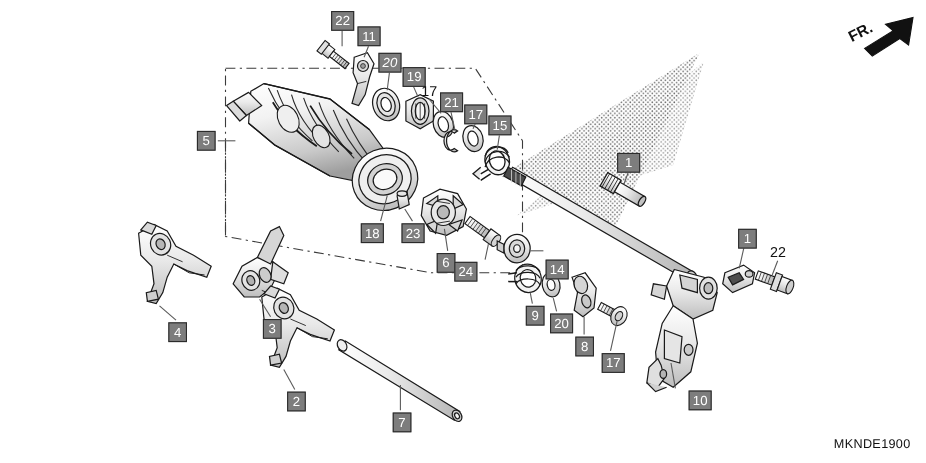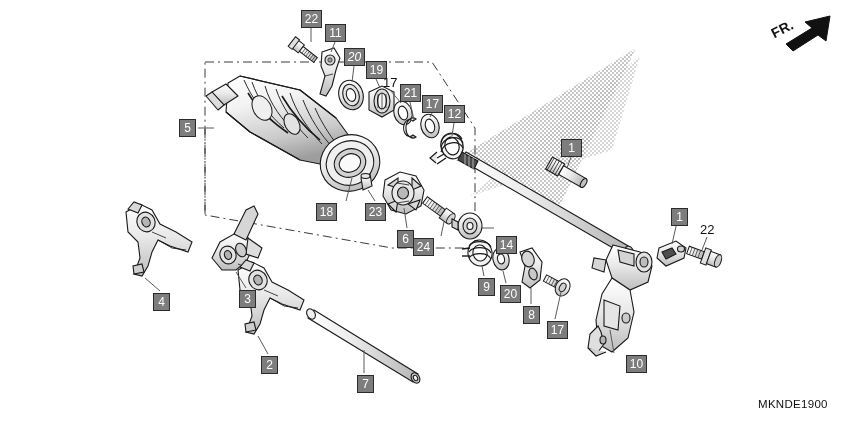--- a/index.html
+++ b/index.html
@@ -403,24 +403,24 @@
 
   <div id="partcode">MKNDE1900</div>
 
   <div id="callout-layer">
       <div class="callout w2" style="left: 301px; top: 10px;">22</div>
       <div class="callout w2" style="left: 325px; top: 24px; text-align: center;">11</div>
       <div class="callout w2" style="left: 344px; top: 48px; font-style: italic;">20</div>
       <div class="callout w2" style="left: 366px; top: 61px;">19</div>
       <div class="callout w2" style="left: 400px; top: 84px;">21</div>
       <div class="callout w2" style="left: 422px; top: 95px;">17</div>
-      <div class="callout w2" style="left: 444px; top: 105px;">12</div>
+      <div class="callout w2" style="left: 444px; top: 105px;">15</div>
       <div class="callout w1" style="left: 179px; top: 119px;">5</div>
       <div class="callout w2" style="left: 561px; top: 139px;">1</div>
-      <div class="callout w2" style="left: 316px; top: 203px;">18</div>
+      <div class="callout w2" style="left: 328px; top: 203px;">18</div>
       <div class="callout w2" style="left: 365px; top: 203px;">23</div>
       <div class="callout w1" style="left: 397px; top: 230px;">6</div>
       <div class="callout w2" style="left: 413px; top: 238px;">24</div>
       <div class="callout w2" style="left: 496px; top: 236px;">14</div>
       <div class="callout w1" style="left: 478px; top: 278px;">9</div>
       <div class="callout w2" style="left: 500px; top: 285px;">20</div>
       <div class="callout w1" style="left: 523px; top: 306px;">8</div>
       <div class="callout w2" style="left: 547px; top: 321px;">17</div>
       <div class="callout w1" style="left: 671px; top: 208px;">1</div>
       <div class="callout w2" style="left: 606px; top: 355px; margin-left: 20px;">10</div>

